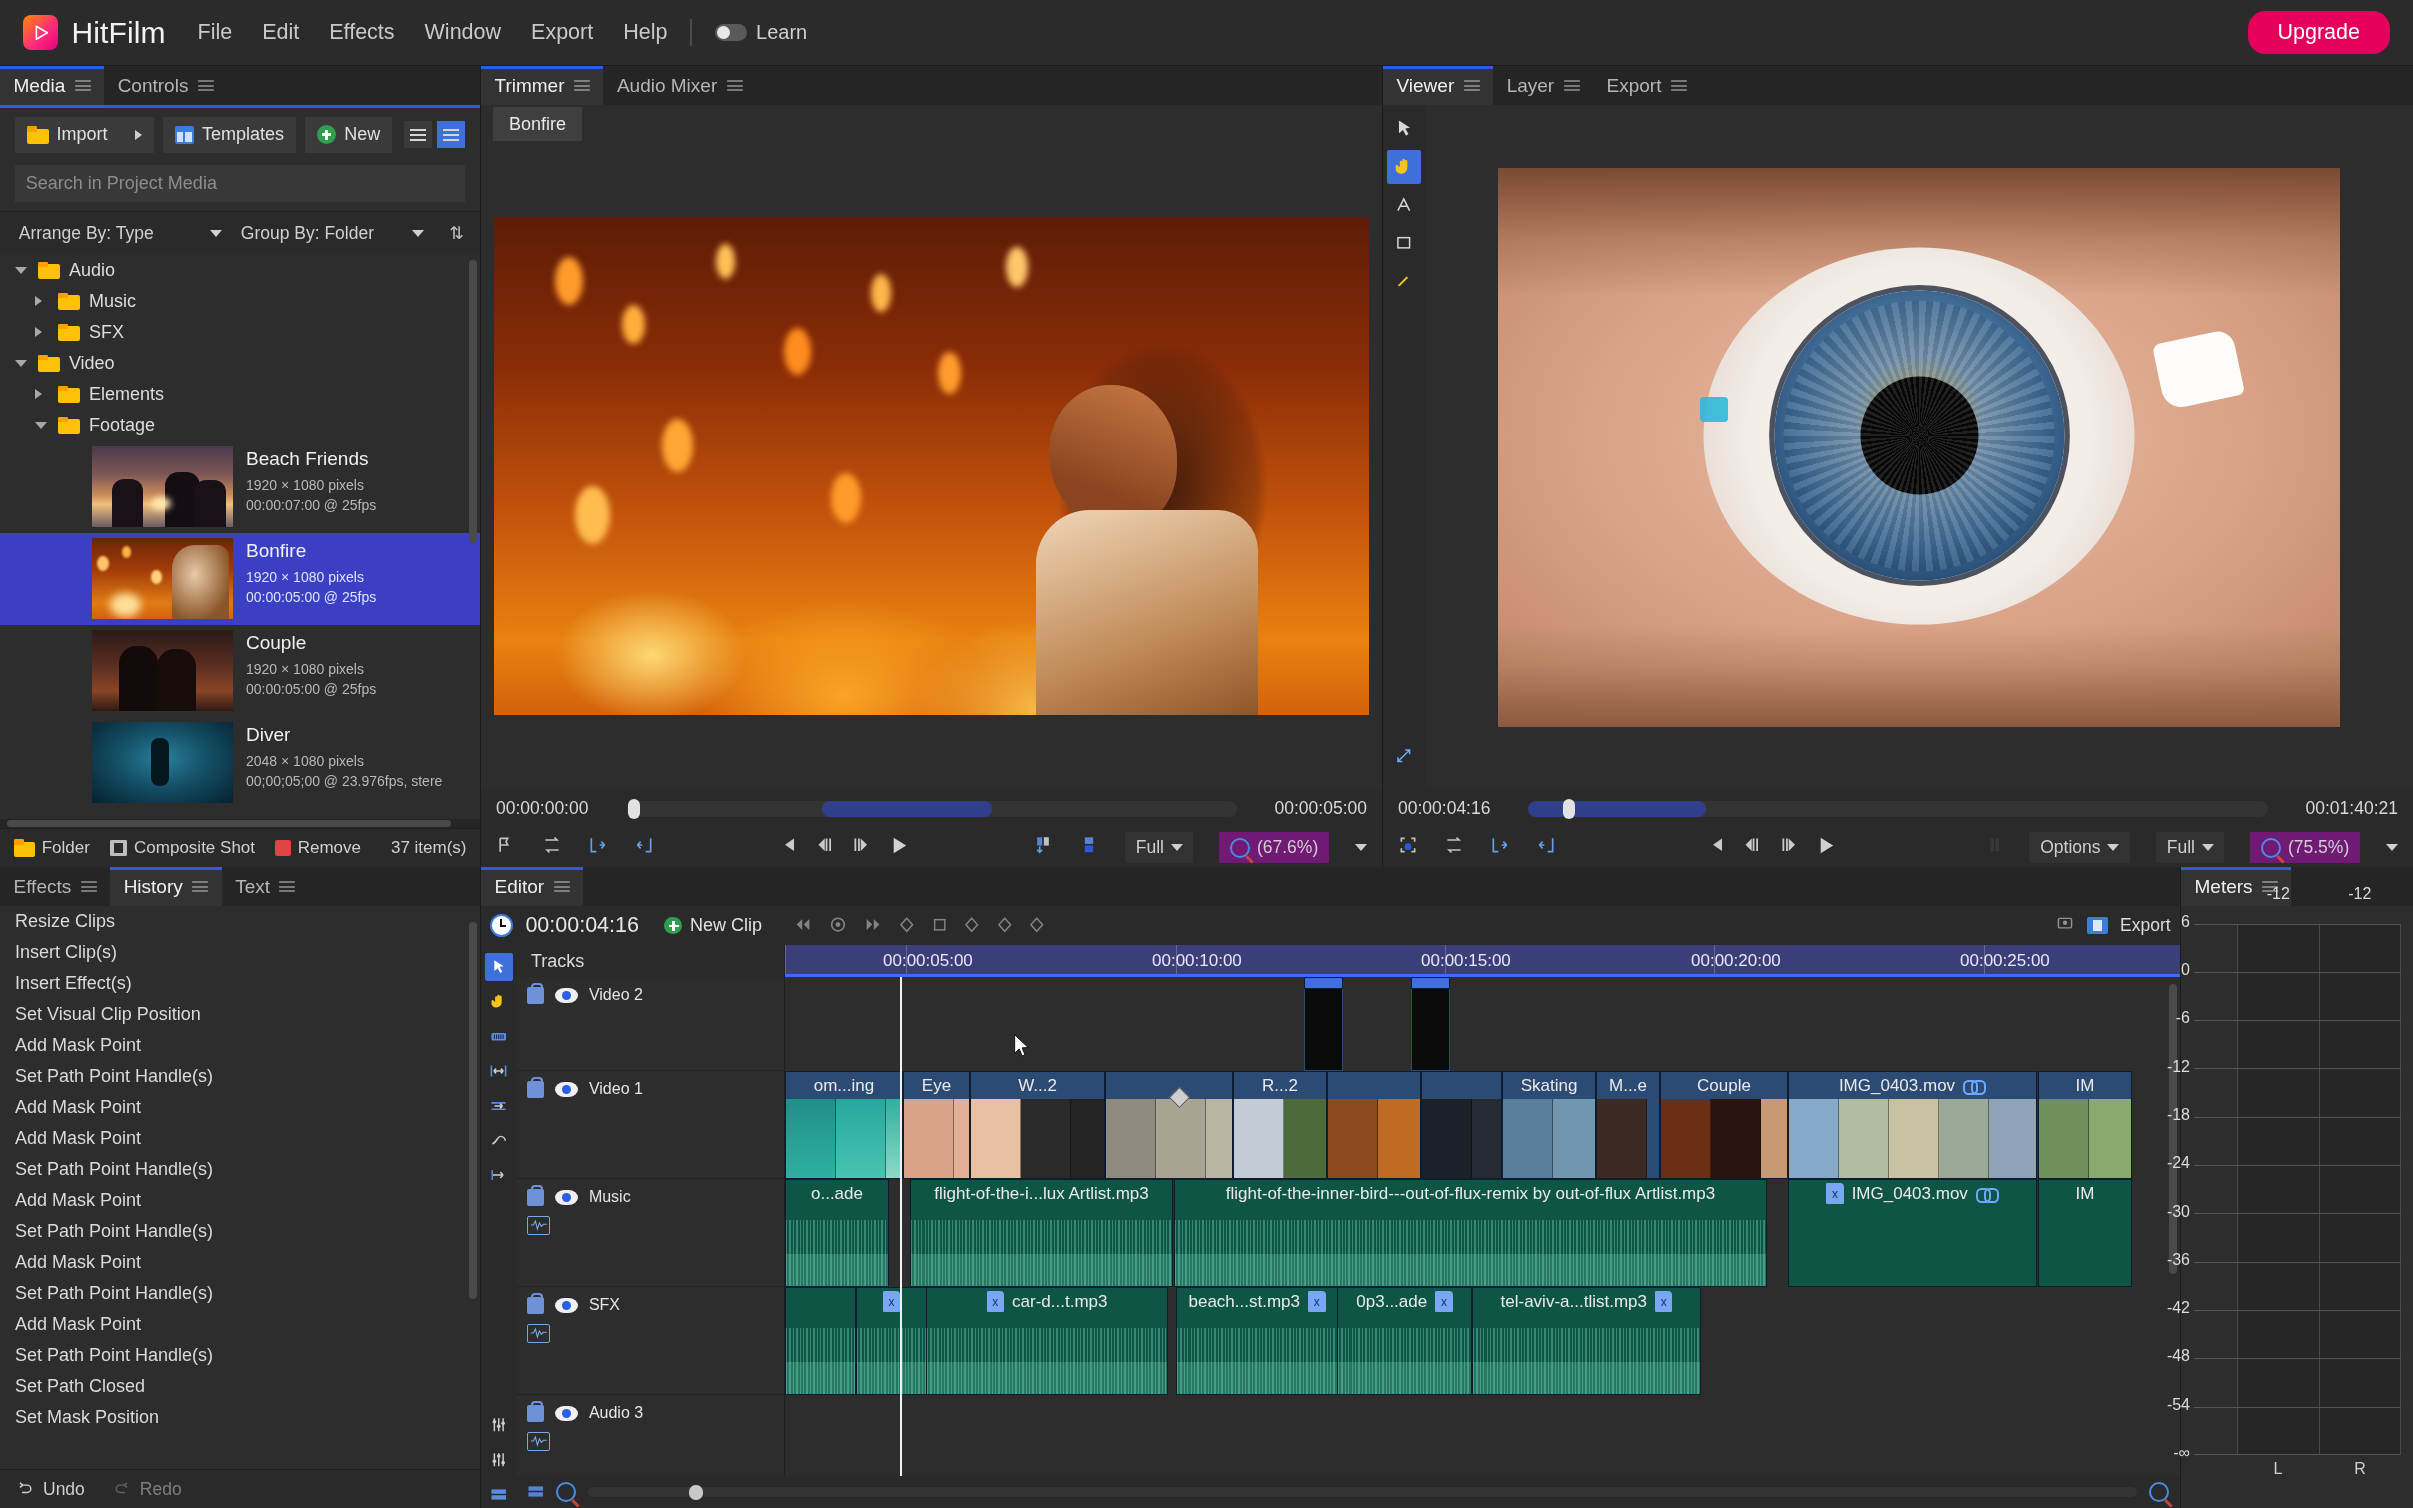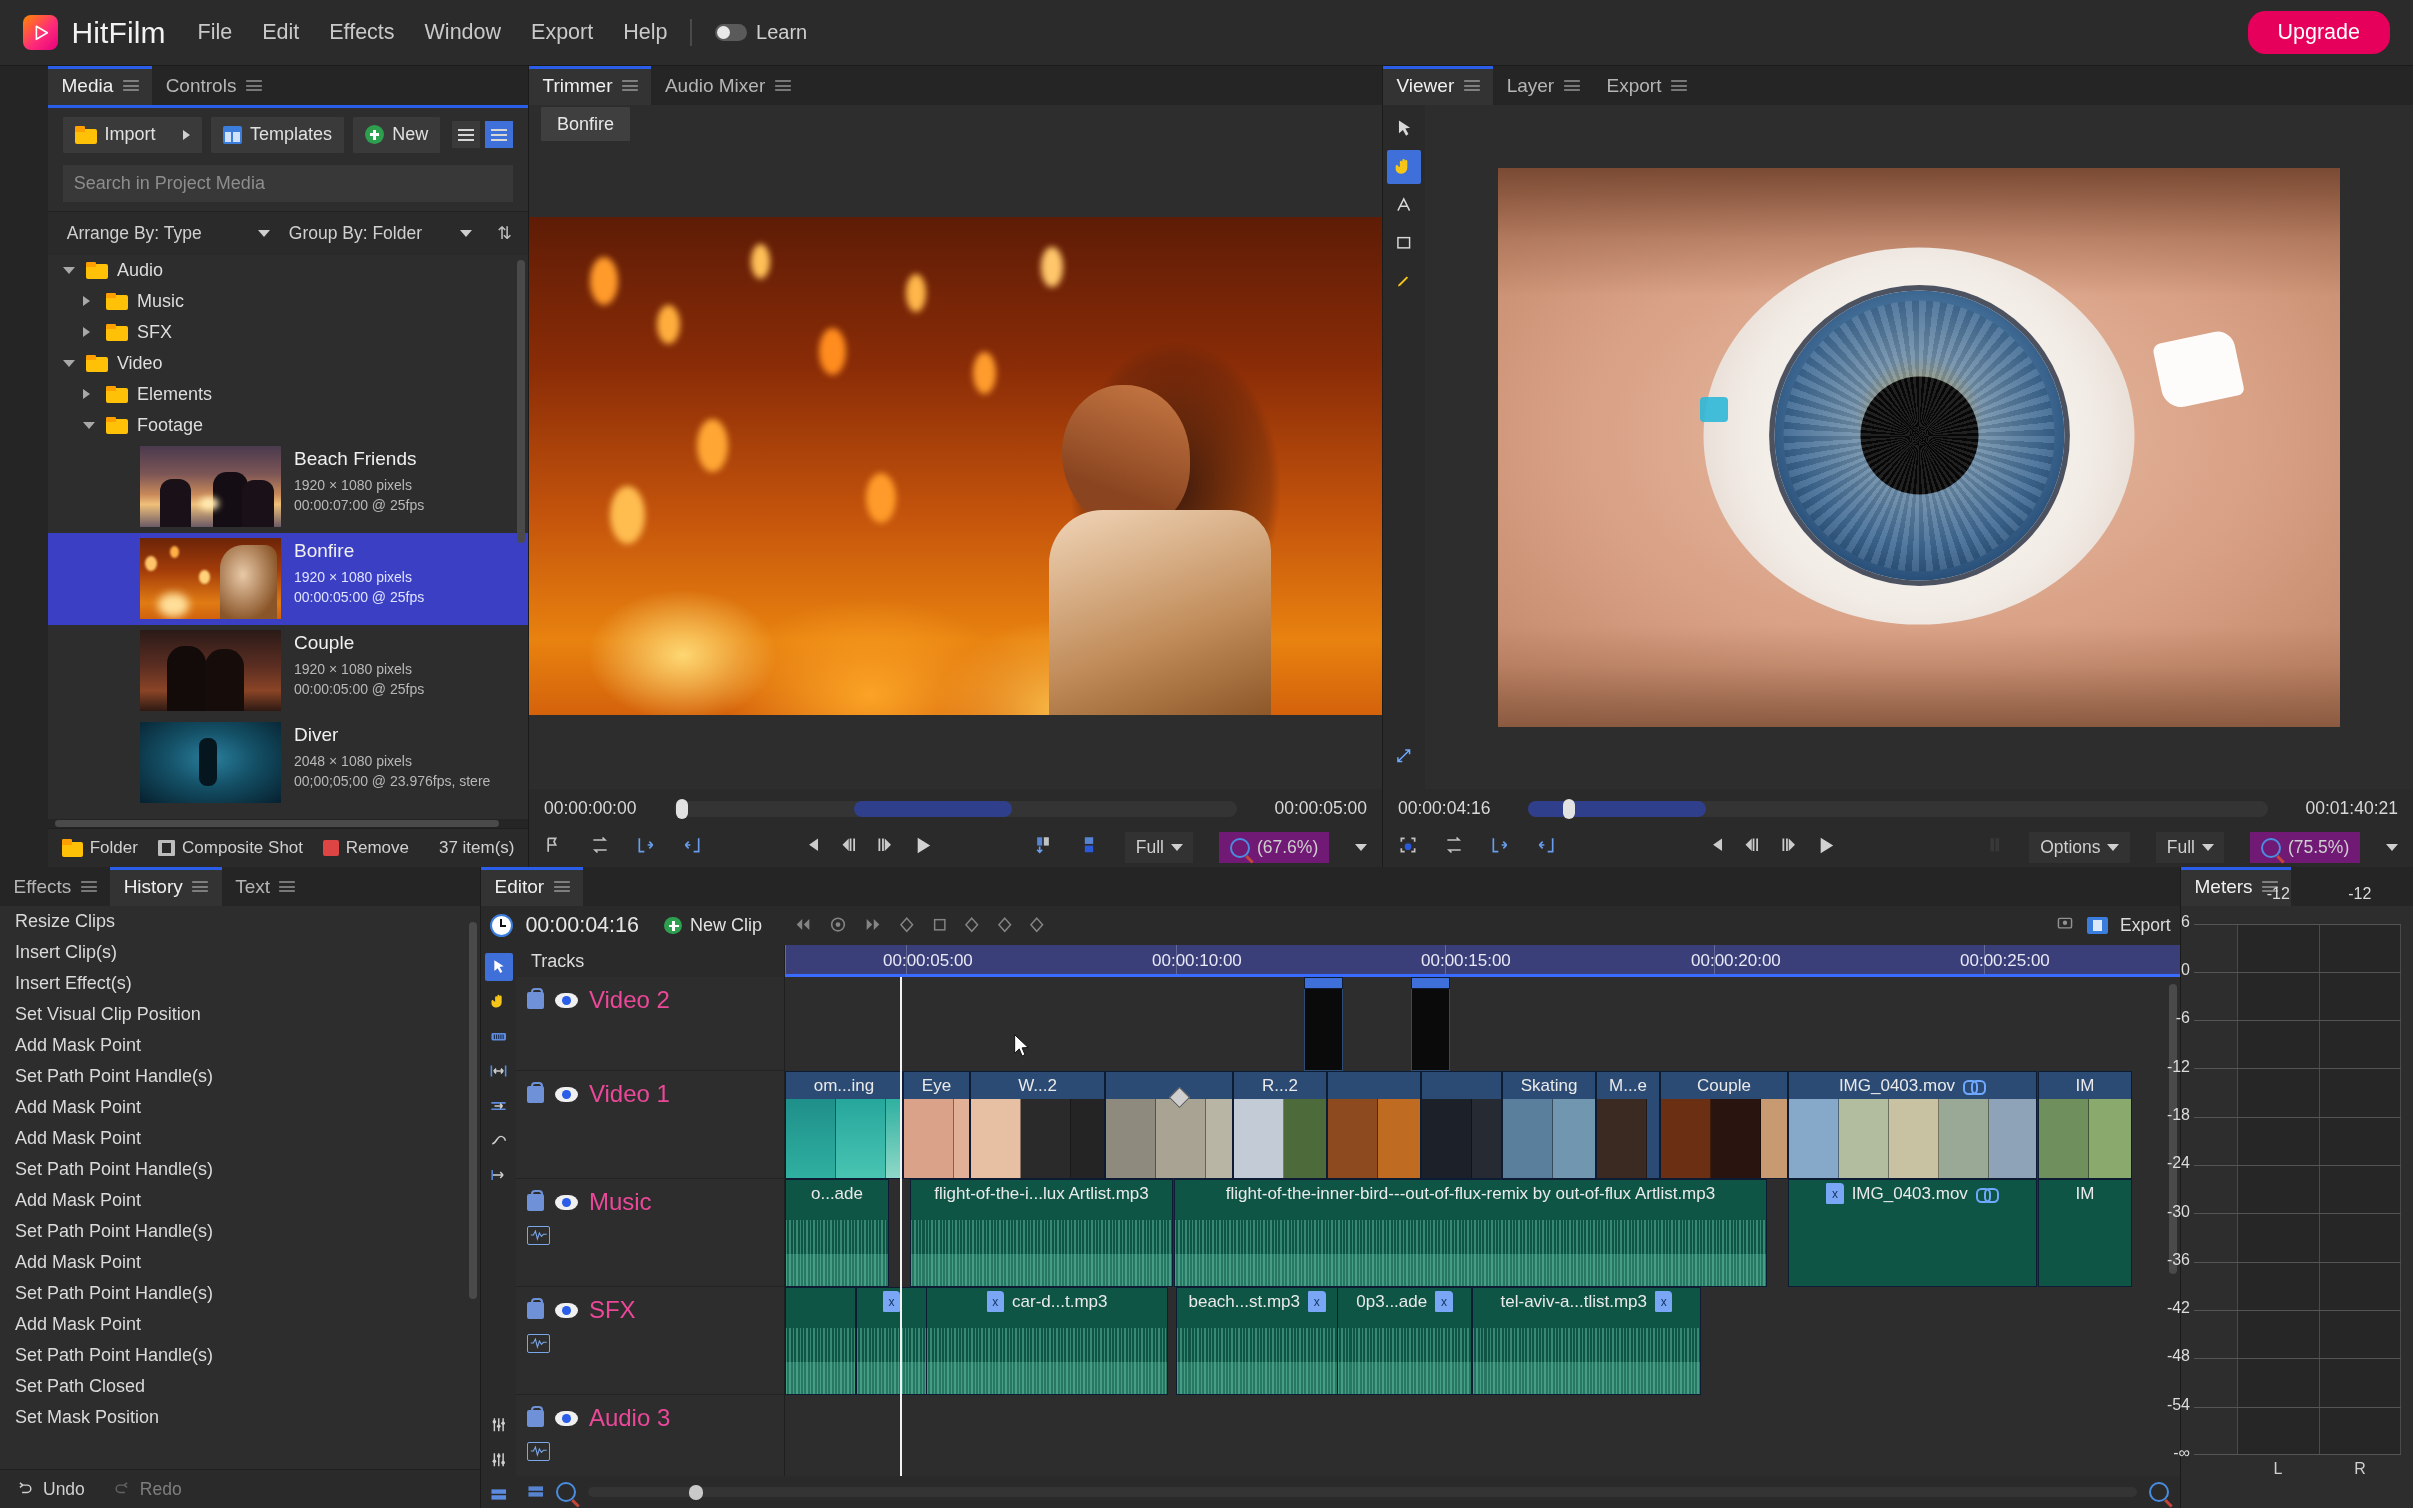--- a/index.html
+++ b/index.html
@@ -33,21 +33,21 @@
   }
   .toggle:after{ content:""; position:absolute; left:2px; top:2px; width:13.5px;height:13.5px;border-radius:50%;background:#e8e8e8;}
   .learn-label{ font-size:20px; color:#cfcfcf;}
   .spacer { flex: 1; }
   .upgrade-btn {
     background:#e6005c; color:#fff; font-size:21.5px; padding: 9.4px 30px; border-radius:17.5px;
     border:none; cursor:pointer; font-family:inherit;
   }
 
   
-  .body-row { display:flex; flex: 0 0 801px; height:801px;margin-left:48px; }
+  .body-row { display:flex; flex: 0 0 801px; height:801px; }
 
   
   .panel { background:#2d2d2d; display:flex; flex-direction:column; min-width:0; }
   .tabbar {
     display:flex; align-items:flex-end; height:39px; background:#252525; flex:0 0 39px;
     position:relative;
   }
   .tab {
     display:flex; align-items:center; gap:9.4px; padding: 0 13.5px; height:39px;
     font-size:19px; color:#b5b5b5; cursor:pointer; position:relative; background:#252525;
@@ -234,21 +234,21 @@
   .ruler-underline{ position:absolute; left:0; right:0; bottom:0; height:3.4px; background:#3a6dff;}
 
   .lanes { flex:1; display:flex; min-height:0; position:relative; overflow:hidden;}
   .lane-labels { width:269px; flex:0 0 269px; background:#2d2d2d; border-right:0.7px solid #1f1f1f;}
   .lane-lab { border-bottom:0.7px solid #232323; padding:9.4px 10.8px; display:flex; flex-direction:column; gap:9.4px;}
   .ll-top { display:flex; align-items:center; gap:10.8px; }
   .lock-ico{ width:17.5px;height:17.5px;background:#6e91d8;border-radius:2px; position:relative;}
   .lock-ico:after{content:"";position:absolute;left:4.7px;top:-4px;width:8px;height:8px;border:2px solid #6e91d8;border-bottom:none;border-radius:4px 4px 0 0;}
   .eye-ico{ width:23px;height:15px;border-radius:50%/60%; background:#f0f0f0; position:relative; display:flex;align-items:center;justify-content:center;}
   .eye-ico:after{content:"";width:8.8px;height:8.8px;border-radius:50%;background:#2a5de8;}
-  .ll-name { font-size:24px; color:#ec4899; }
+  .ll-name { font-size:16px; color:#e5e5e5; }
   .wav-ico { width:23px;height:19px;border:1.3px solid #7aa7e8; border-radius:2px; display:flex;align-items:center;justify-content:center;}
   .wav-ico svg{ width:17.5px;height:12px;}
 
   .lane-track { position:absolute; left:269px; right:0; overflow:hidden;}
   .clip { position:absolute; top:0; bottom:0; border:0.7px solid #0d1b33; overflow:hidden; }
   .clip.video { background:#2b4a74; }
   .clip.audio { background:#0f5546; }
   .clip .ctitle { height:27px; display:flex; align-items:center; justify-content:center; gap:8px; font-size:17px; color:#eaeaea; white-space:nowrap; overflow:hidden; }
   .clip .cfilm { position:absolute; left:0; right:0; top:27px; bottom:0; display:flex; }
   .cfilm .fr { flex:0 0 50px; border-right:0.7px solid rgba(0,0,0,.4); }

